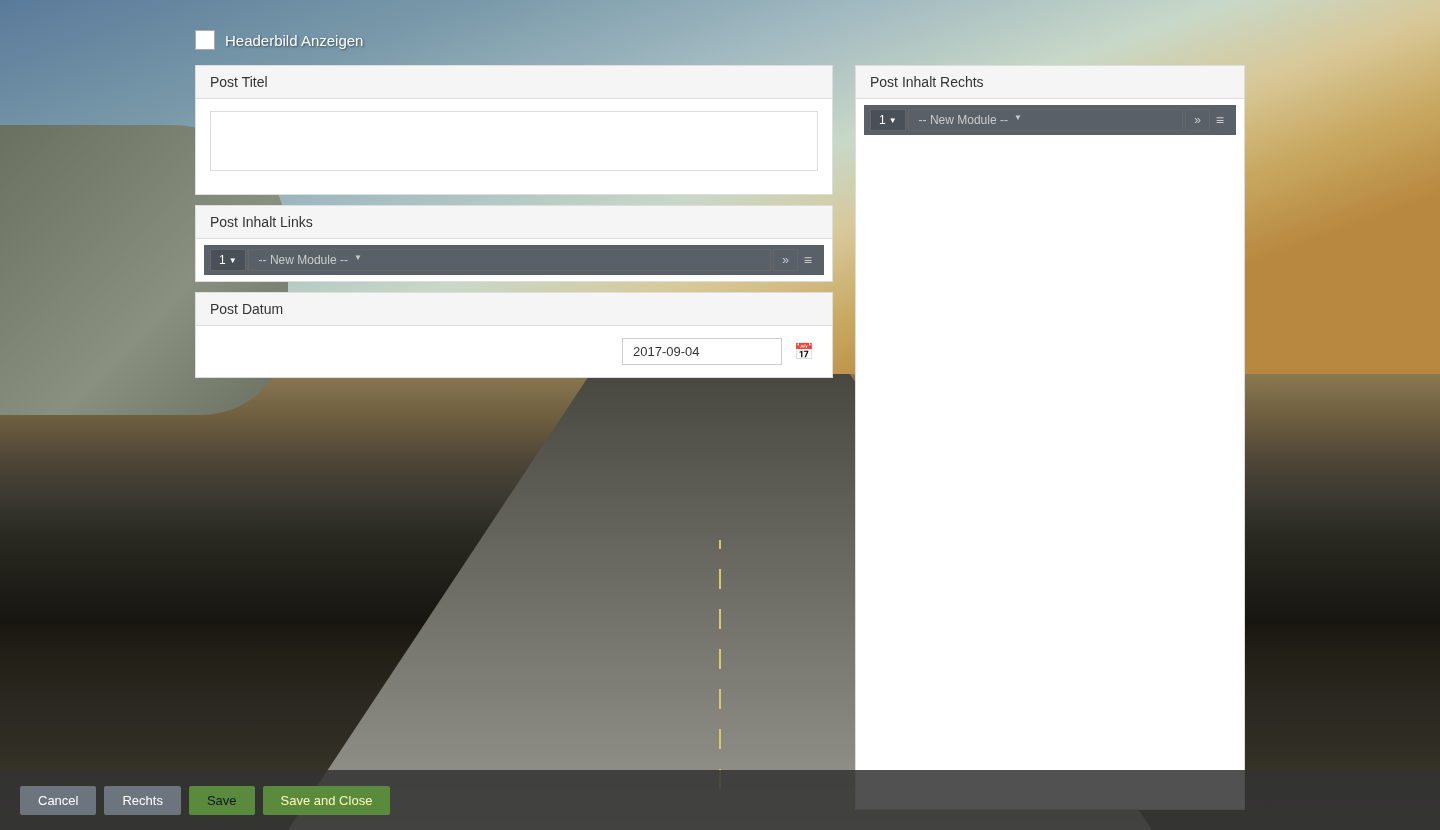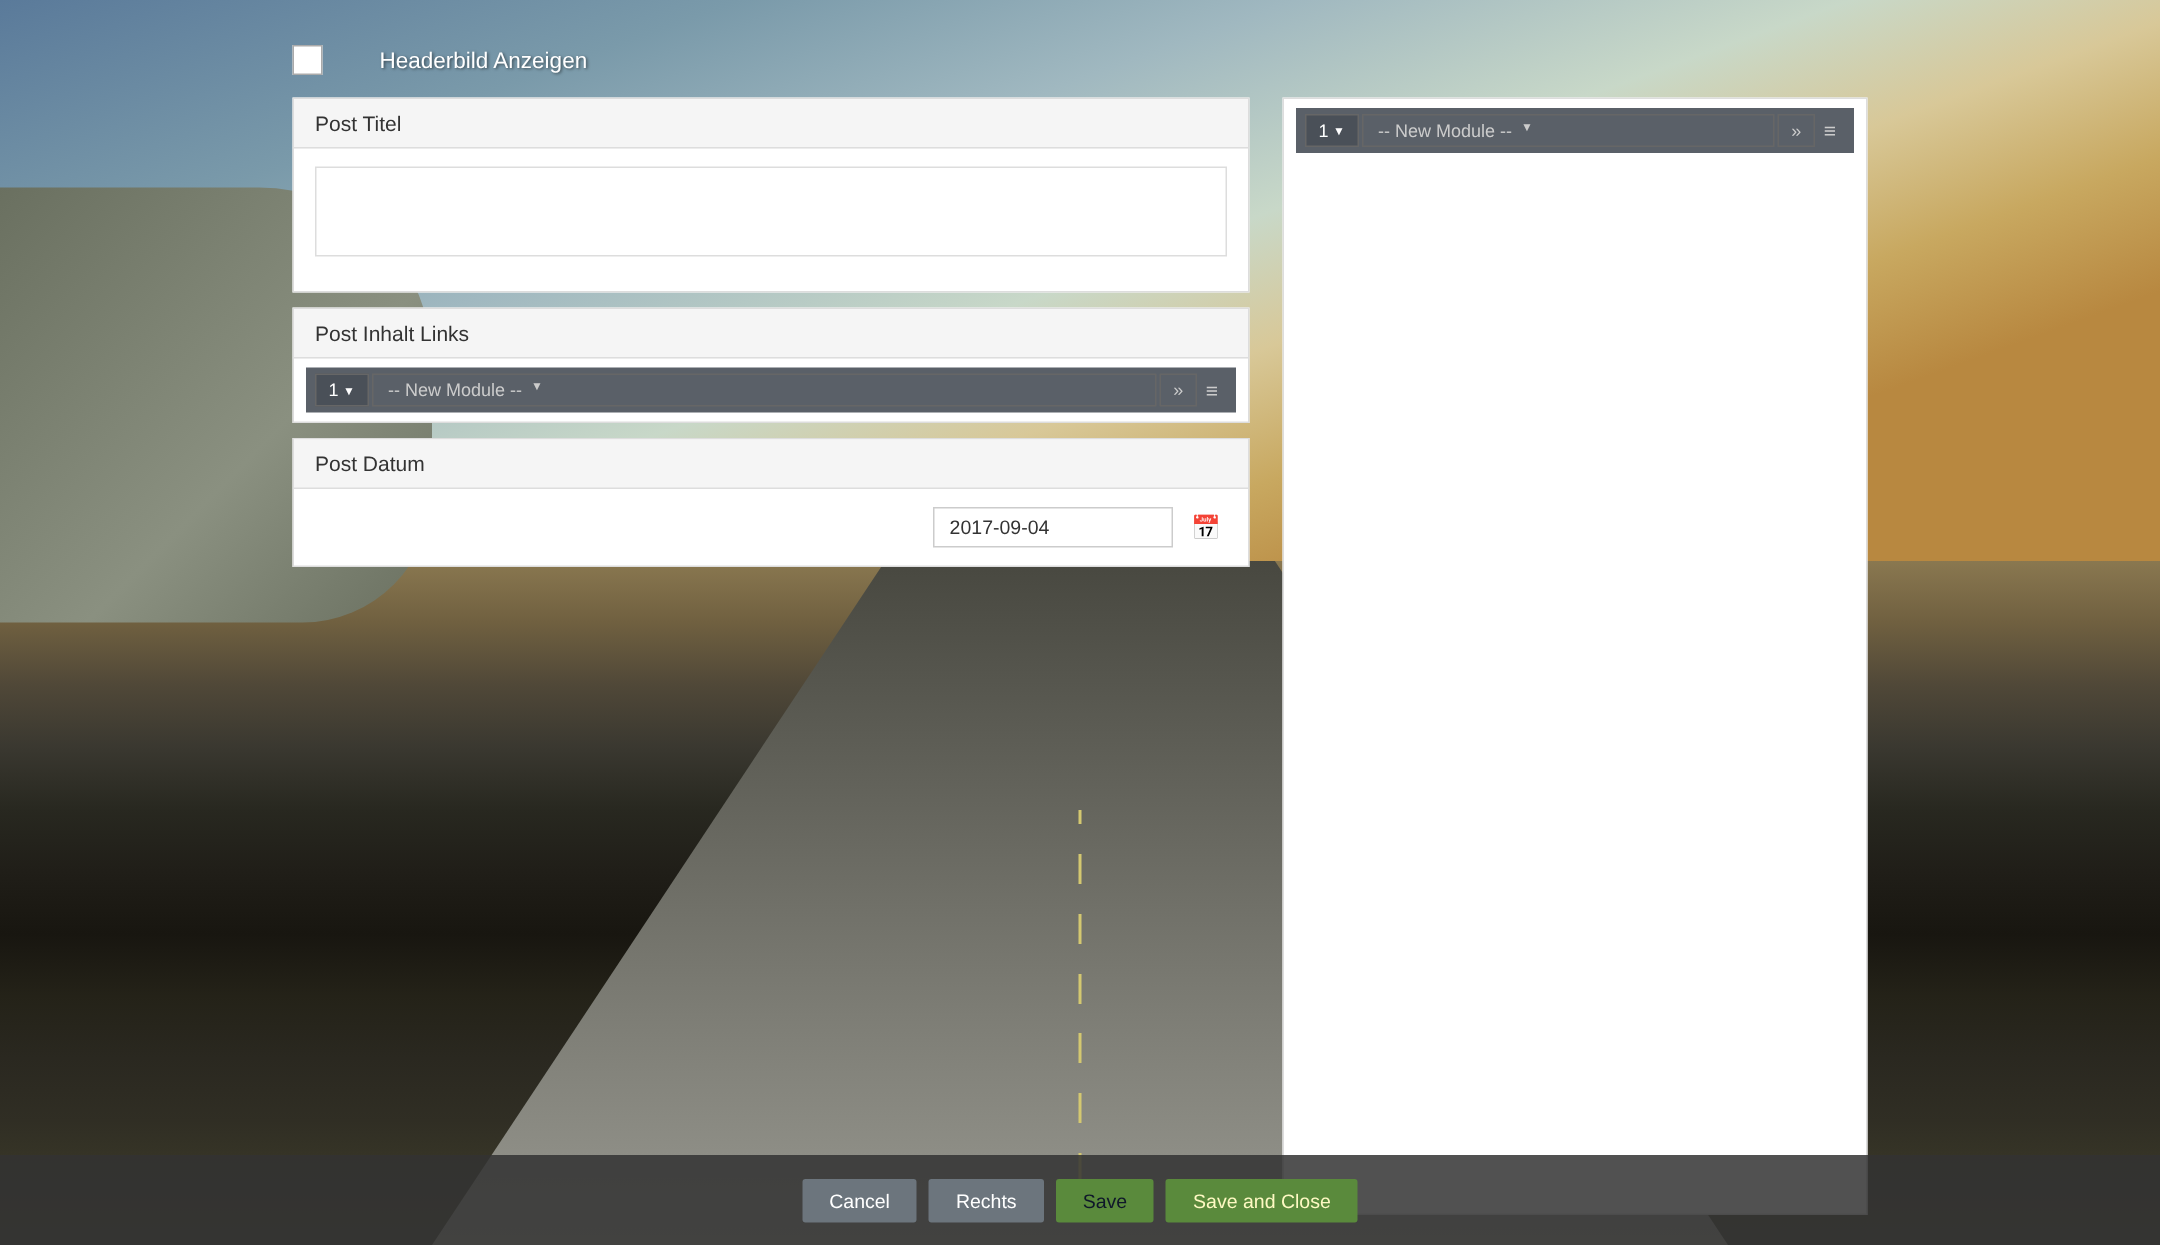--- a/index.html
+++ b/index.html
@@ -148,21 +148,20 @@
       background: #fff;
       border: 1px solid #aaa;
       cursor: pointer;
     }
 
     .header-label {
       color: #fff;
       font-size: 15px;
       font-weight: normal;
       text-shadow: 1px 1px 2px rgba(0,0,0,0.5);
-      margin-left: 28px;
     }
 
     
     .panels-row {
       display: flex;
       gap: 22px;
       flex: 1;
     }
 
     
@@ -306,21 +305,21 @@
     
     .action-bar {
       position: absolute;
       bottom: 0;
       left: 0;
       right: 0;
       height: 60px;
       background: rgba(50, 50, 50, 0.85);
       display: flex;
       align-items: center;
-      justify-content: center;
+      justify-content: flex-start;
       padding: 0 20px;
       gap: 8px;
       z-index: 20;
     }
 
     .action-btn {
       padding: 7px 18px;
       border: none;
       cursor: pointer;
       font-size: 13px;
@@ -409,20 +408,21 @@
                 <span>📅</span>
               </button>
             </div>
           </div>
         </div>
 
       </div>
 
       <div class="right-panel">
         <div class="card post-inhalt-rechts-card">
+          <div class="card-header">Post Inhalt Rechts</div>
           <div class="card-body" style="padding: 6px 8px;">
             <div class="module-row">
               <button class="module-num-btn">
                 <span>1</span>
                 <span class="caret">▼</span>
               </button>
               <button class="module-select-btn">
                 <span>-- New Module --</span>
                 <span class="caret">▼</span>
               </button>

